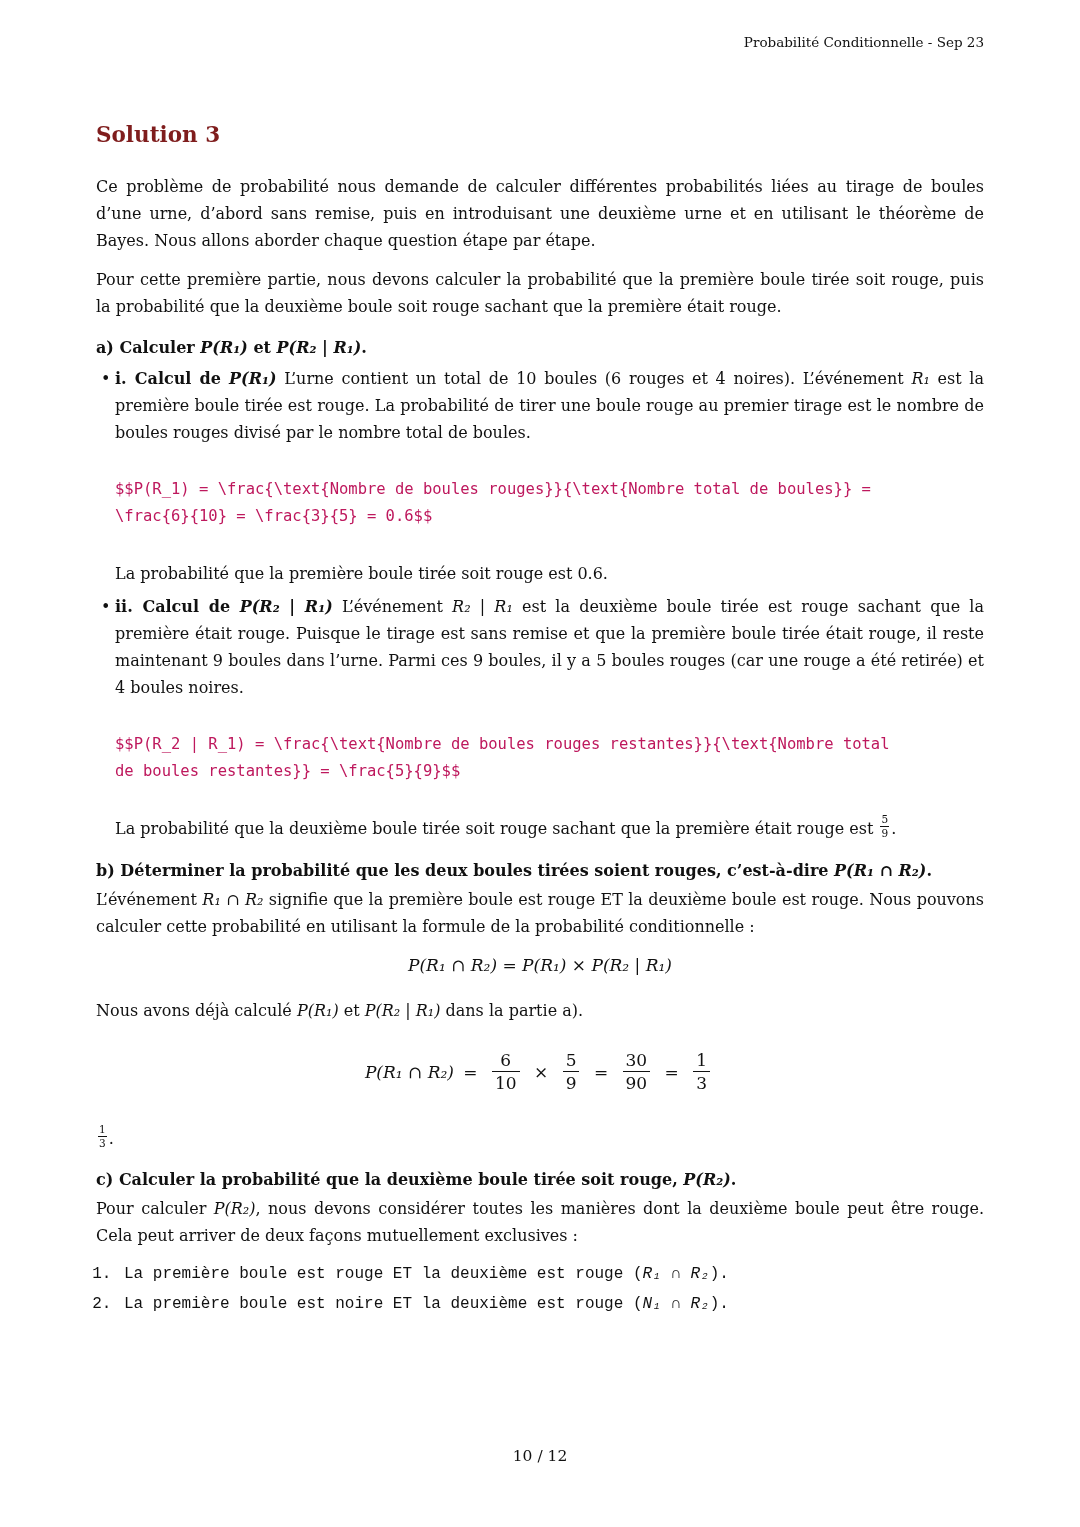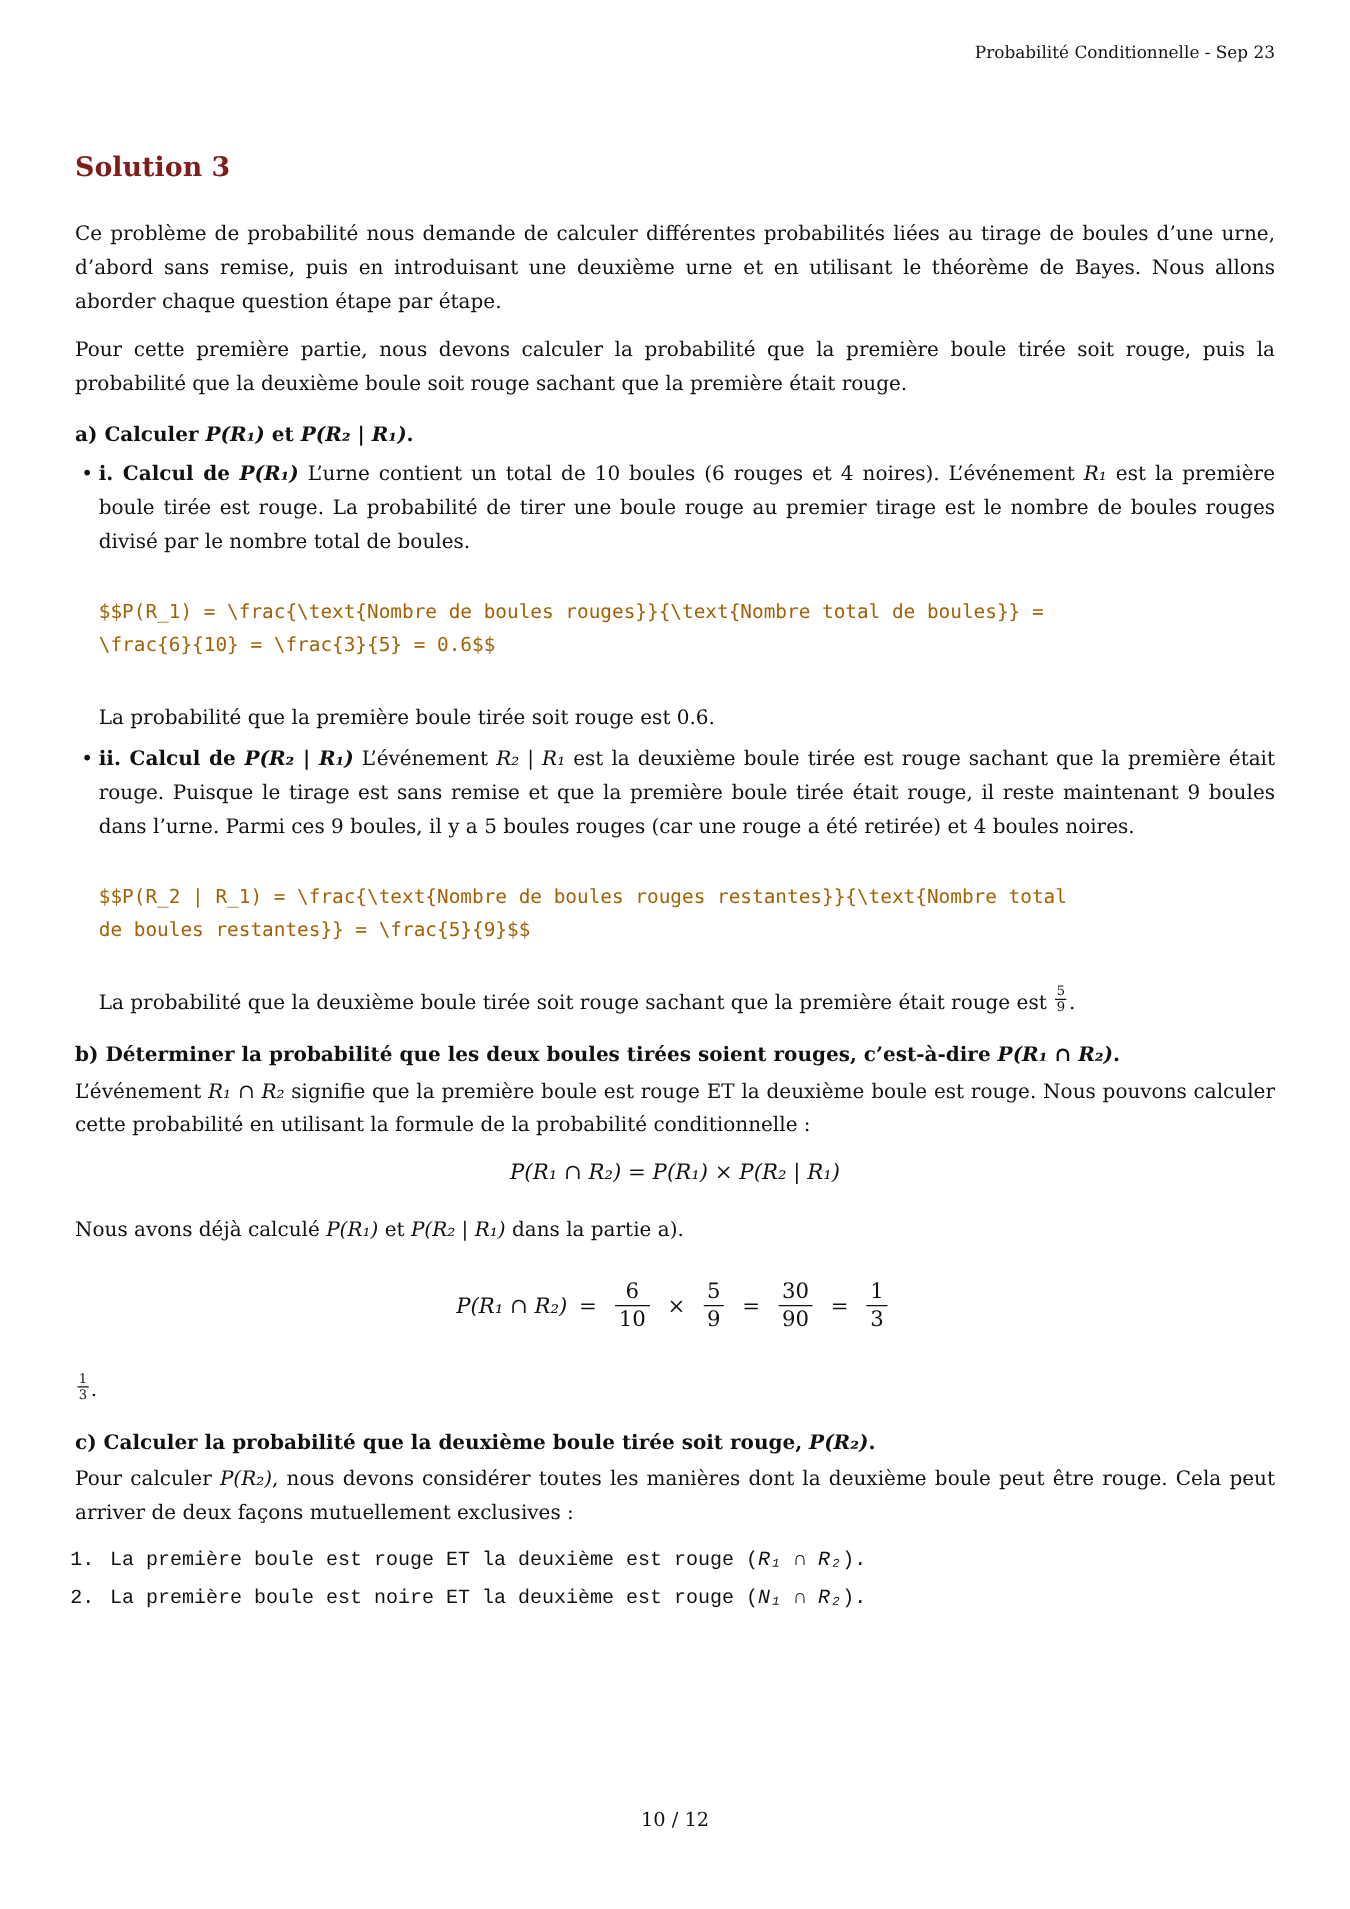--- a/index.html
+++ b/index.html
@@ -4,21 +4,21 @@
 <style>
   * { box-sizing: border-box; }
   html, body { margin: 0; padding: 0; background: #ffffff; }
   .page {
     position: relative;
     width: 1080px;
     height: 1527px;
     background: #ffffff;
     color: #111111;
     font-family: "DejaVu Serif", serif;
-    padding: 0 60px;
+    padding: 0 96px;
     overflow: hidden;
   }
   .running-header {
     padding-top: 34px;
     font-size: 13.5px;
     text-align: right;
     color: #111;
   }
   h1.page-title {
     font-size: 21.5px;
@@ -60,21 +60,21 @@
   .li-body .para { margin: 0; }
 
   pre.code {
     font-family: "DejaVu Sans Mono", monospace;
     font-size: 15.5px;
     line-height: 27px;
     margin: 30px 0;
     white-space: pre-wrap;
     word-break: break-word;
     text-align: left;
-    color: #a16207;
+    color: #be185d;
   }
 
   .display-math {
     text-align: center;
     font-size: 17px;
     margin: 0 0 18px 0;
     line-height: 27px;
   }
   .display-math.formula-big { margin: 26px 0 30px 0; }
   .display-math .op { margin: 0 4px; display: inline-block; vertical-align: middle; }

